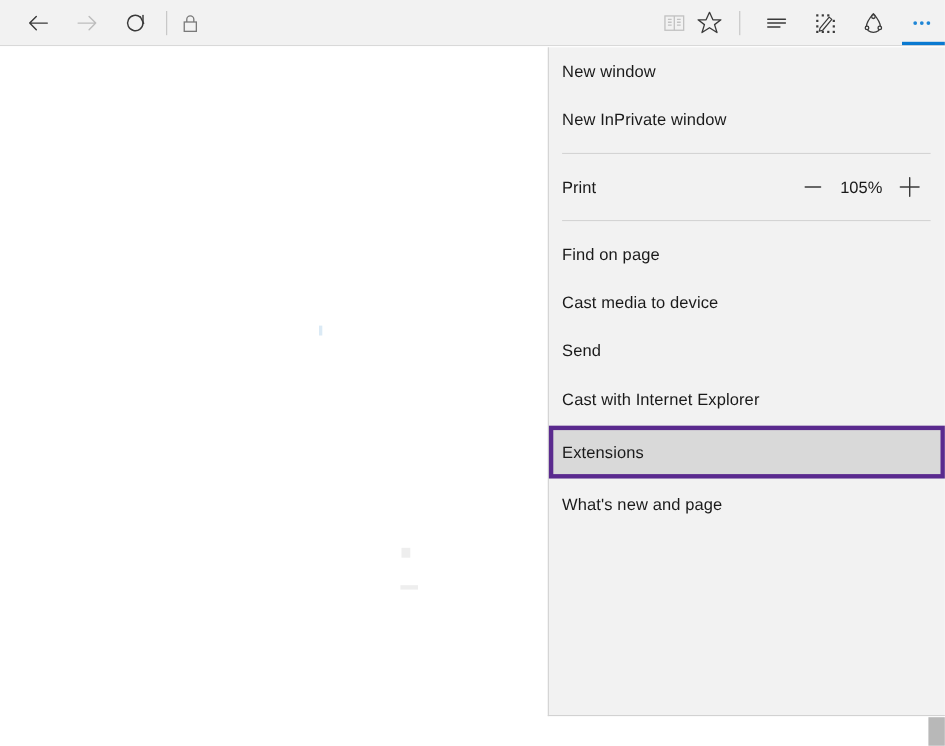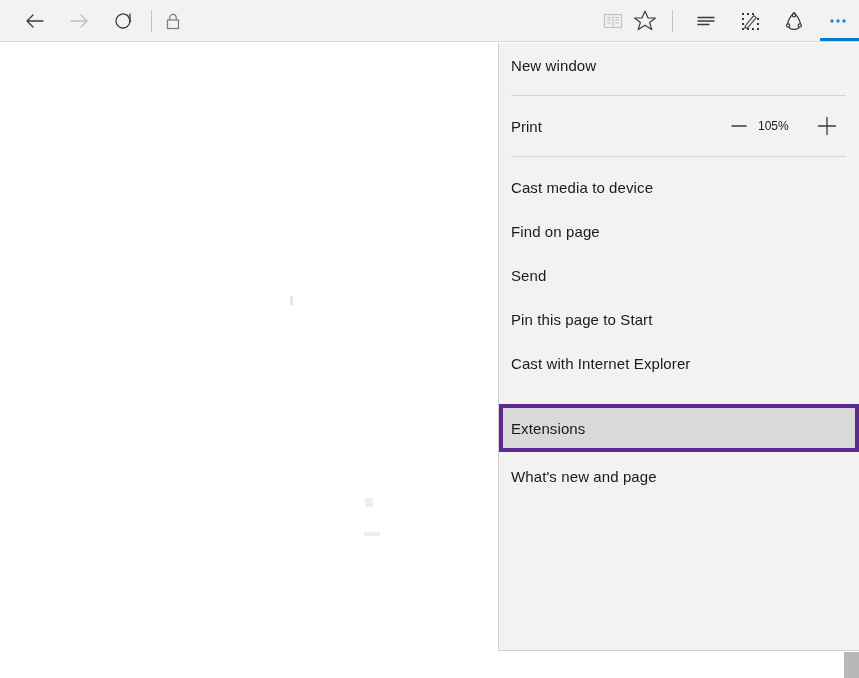--- a/index.html
+++ b/index.html
@@ -135,31 +135,32 @@
     gap: 0px;
   }
   .zoom-btn {
     width: 38px;
     height: 38px;
     display: flex;
     align-items: center;
     justify-content: center;
   }
   .zoom-level {
-    font-size: 12px;
+    font-size: 15px;
     color: #1a1a1a;
     min-width: 50px;
+    text-align: center;
   }
 
   .menu-item.highlighted {
     background: #d9d9d9;
     border: 4px solid #5a2a8e;
     padding-left: 8px;
     height: 48px;
-    margin-top: 19px;
+    margin-top: 2px;
     margin-bottom: 2px;
   }
 </style>
 </head>
 <body>
 
 <div id="app">
 
   <div class="toolbar">
 
@@ -266,20 +267,23 @@
       <div class="thumb"></div>
     </div>
   </div>
 
   <div class="menu">
 
     <div class="menu-item">
       <span>New window</span>
     </div>
 
+    <div class="menu-item">
+      <span>New InPrivate window</span>
+    </div>
 
     <div class="menu-divider"></div>
 
     <div class="zoom-row">
       <span>Print</span>
       <div class="zoom-controls">
         <div class="zoom-btn">
           <svg width="22" height="22" viewBox="0 0 22 22" stroke="#3a3a3a" stroke-width="1.3">
             <path d="M4 11 H18" stroke-linecap="round"></path>
           </svg>
@@ -289,34 +293,31 @@
           <svg width="24" height="24" viewBox="0 0 24 24" stroke="#3a3a3a" stroke-width="1.3">
             <path d="M3.5 12 H20.5 M12 3.5 V20.5" stroke-linecap="round"></path>
           </svg>
         </div>
       </div>
     </div>
 
     <div class="menu-divider"></div>
 
     <div class="menu-item">
+      <span>Find on page</span>
+    </div>
+
+    <div class="menu-item">
       <span>Cast media to device</span>
     </div>
 
     <div class="menu-item">
-      <span>Find on page</span>
-    </div>
-
-    <div class="menu-item">
       <span>Send</span>
     </div>
 
-    <div class="menu-item">
-      <span>Pin this page to Start</span>
-    </div>
 
 
     <div class="menu-item">
       <span>Cast with Internet Explorer</span>
     </div>
 
 
     <div class="menu-item highlighted">
       <span>Extensions</span>
     </div>

